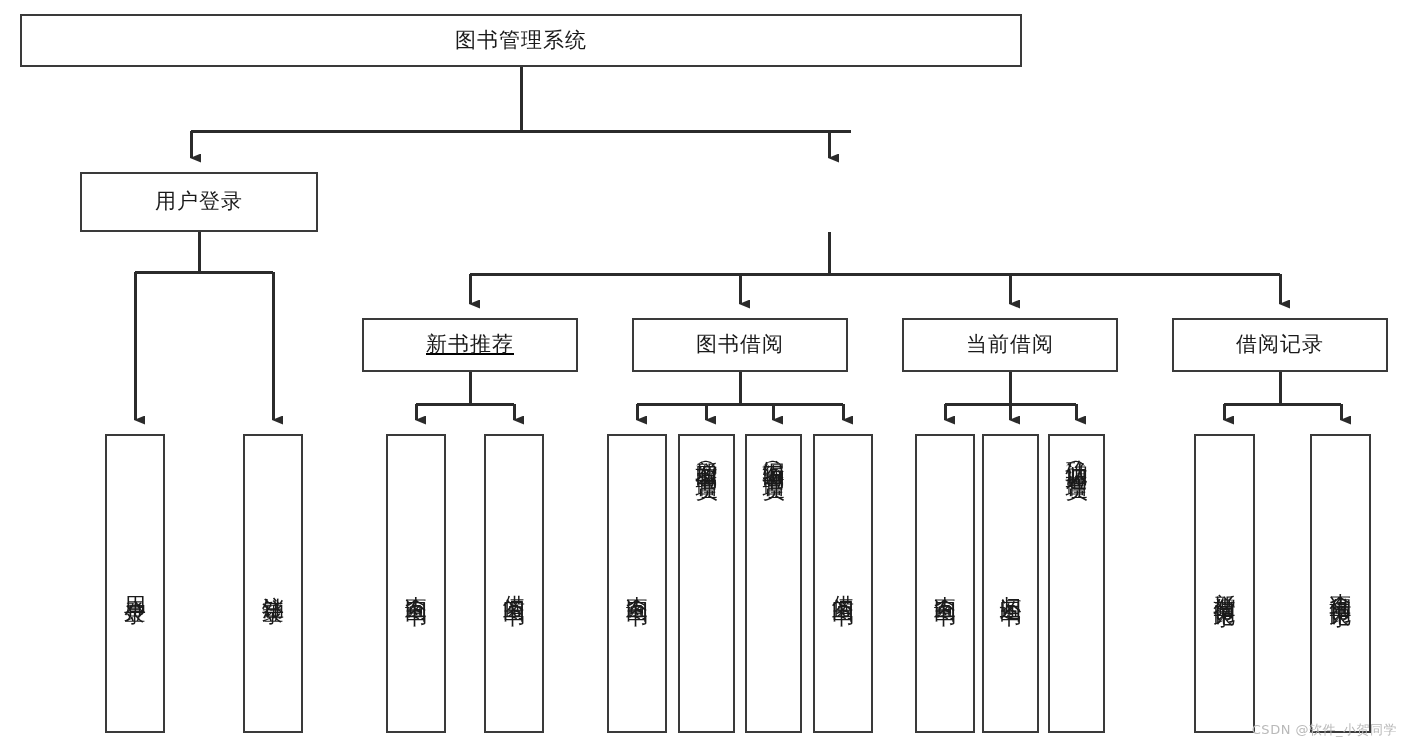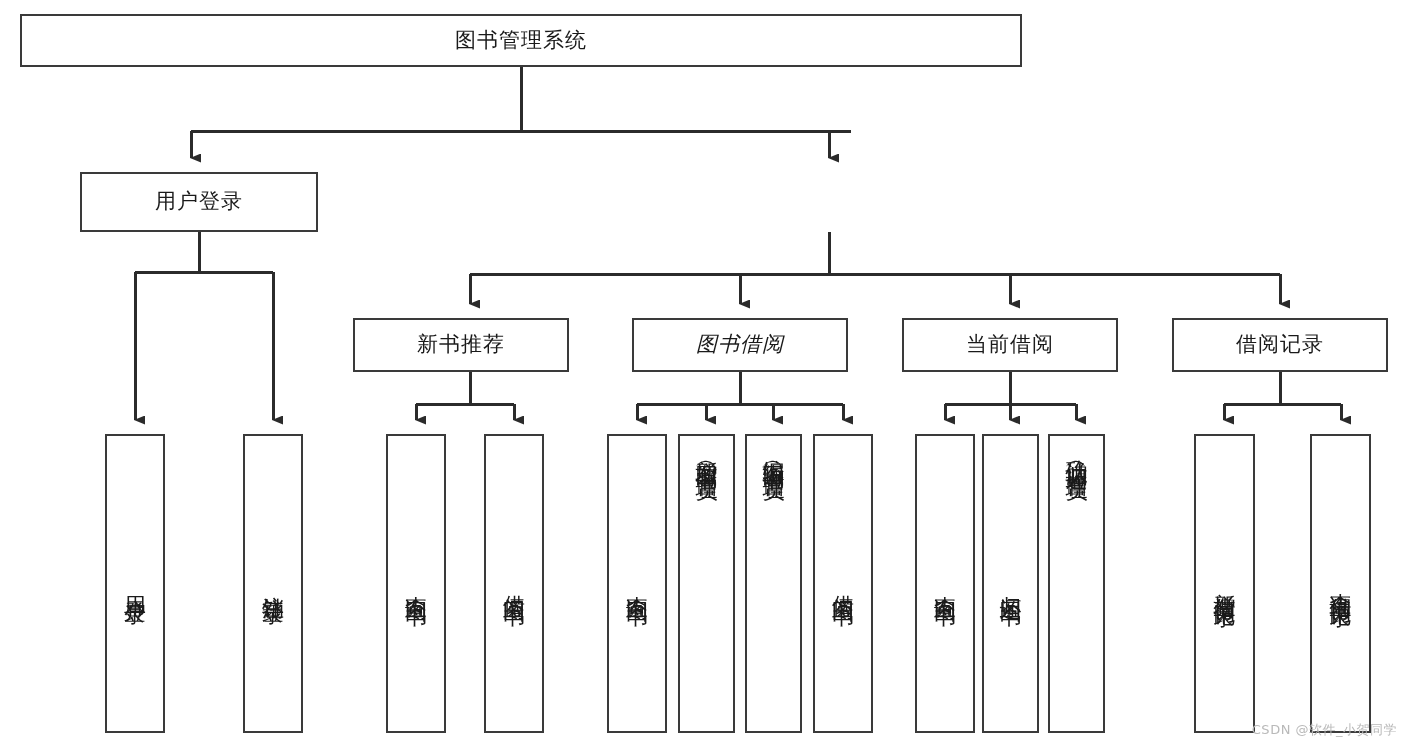--- a/index.html
+++ b/index.html
@@ -129,24 +129,24 @@
   </svg>
 
   <div class="node node-h" style="left:20px; top:14px; width:1002px; height:53px;">
     <span class="node-label">图书管理系统</span>
   </div>
 
   <div class="node node-h" style="left:80px; top:172px; width:238px; height:60px;">
     <span class="node-label">用户登录</span>
   </div>
 
-  <div class="node node-h" style="left:353px; top:318px; width:216px; height:54px;">
+  <div class="node node-h" style="left:362px; top:318px; width:216px; height:54px;text-decoration:underline;">
     <span class="node-label">新书推荐</span>
   </div>
-  <div class="node node-h" style="left:632px; top:318px; width:216px; height:54px;font-style:italic;">
+  <div class="node node-h" style="left:632px; top:318px; width:216px; height:54px;">
     <span class="node-label">图书借阅</span>
   </div>
   <div class="node node-h" style="left:1172px; top:318px; width:216px; height:54px;">
     <span class="node-label">借阅记录</span>
   </div>
   <div class="node node-h" style="left:902px; top:318px; width:216px; height:54px;">
     <span class="node-label">当前借阅</span>
   </div>
 
   <div class="node node-v center-text" style="left:105px; top:434px; width:60px; height:299px;">

